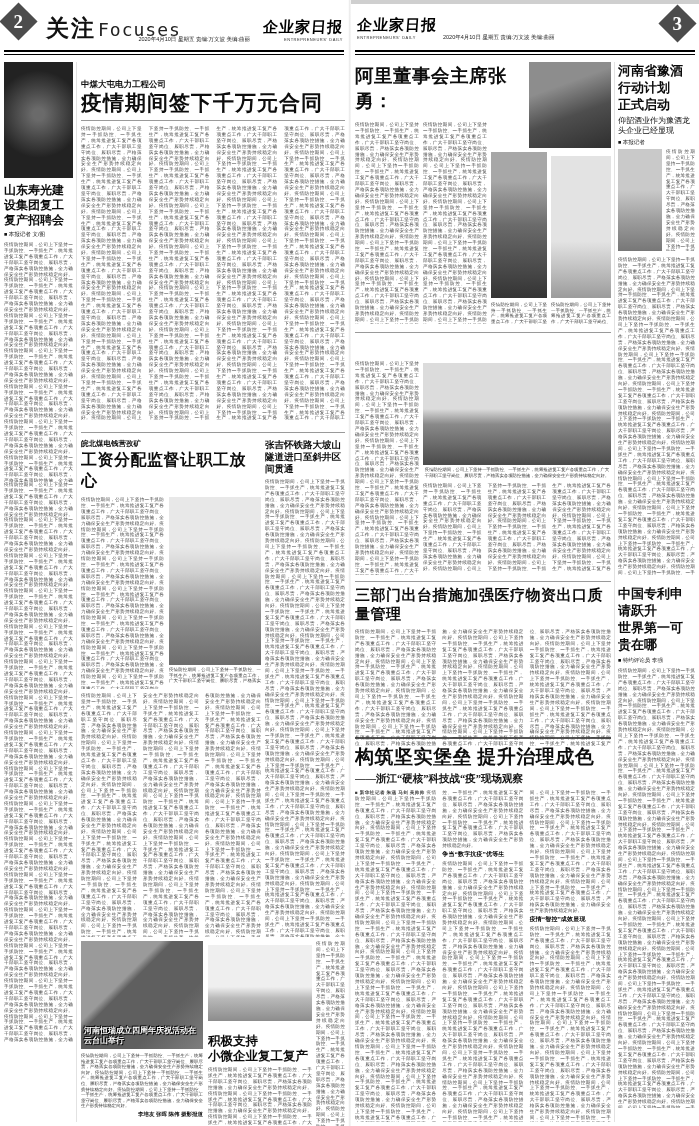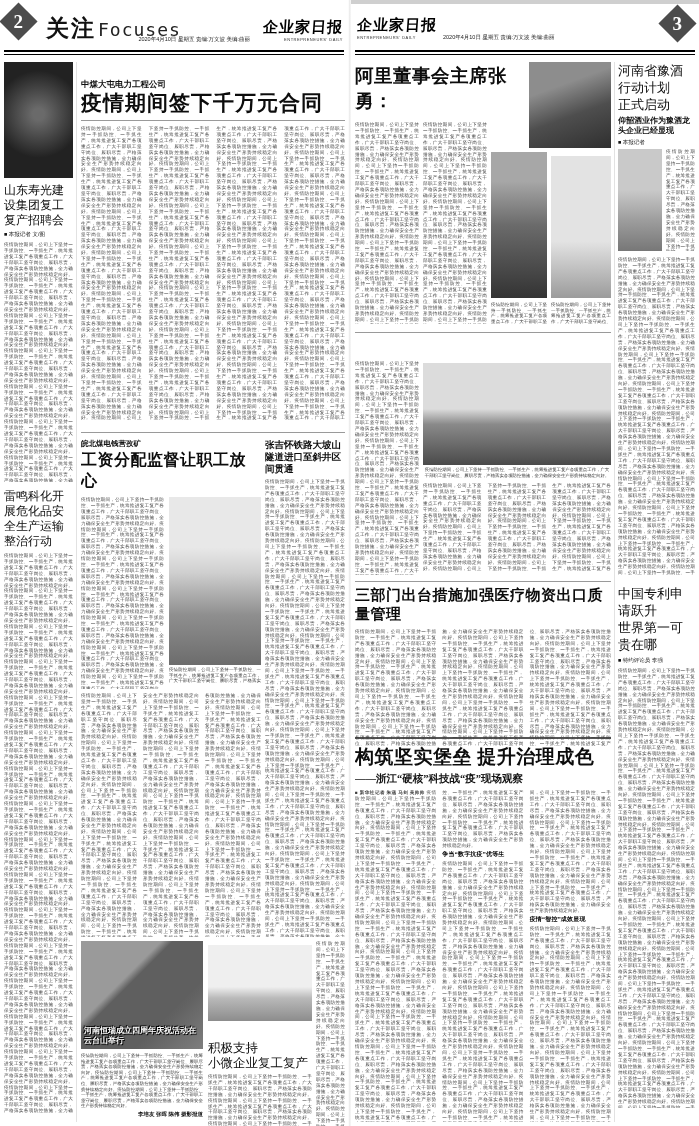--- a/index.html
+++ b/index.html
@@ -19,21 +19,21 @@
   .rule-thick{height:2px;background:#000;}
   .rule-thin{height:1px;background:#000;}
   .hr{height:1px;background:#9a9a9a;}
   .vline{width:1px;background:#e2e2e2;}
   
   .gk{font-size:4.6px;line-height:5.9px;color:#3b3b3b;text-align:justify;word-break:break-all;overflow:hidden;letter-spacing:.2px;}
   .kicker{font-size:8.5px;font-weight:bold;color:#111;}
   .h-xl{font-size:21px;font-weight:bold;color:#0c0c0c;letter-spacing:1px;line-height:25px;}
   .h-lg{font-size:18.5px;font-weight:bold;color:#0c0c0c;line-height:25px;letter-spacing:.5px;}
   .h-md{font-size:15px;font-weight:bold;color:#0c0c0c;letter-spacing:.5px;}
-  .h-sm{font-size:12px;font-weight:normal;color:#0c0c0c;line-height:15px;}
+  .h-sm{font-size:12px;font-weight:bold;color:#0c0c0c;line-height:15px;}
   .h-xs{font-size:9.5px;font-weight:bold;color:#0c0c0c;line-height:12px;}
   .byline{font-size:5.5px;color:#111;font-family:"Liberation Sans",sans-serif;}
   .caption{font-size:4.4px;line-height:5.6px;color:#333;text-align:justify;word-break:break-all;overflow:hidden;}
   .subhead{font-size:6px;font-weight:bold;color:#000;margin:3px 0;}
   
   .ph{overflow:hidden;}
   .ph-stage{background:radial-gradient(circle at 50% 45%,#6a6a6a 0 8%,#222 60%),#151515;}
   .ph-meeting{background:linear-gradient(180deg,#e8e8e8 0 30%,#cfcfcf 45%,#8f8f8f 70%,#6c6c6c 100%);}
   .ph-workers{background:linear-gradient(135deg,#9a9a9a 0 35%,#5f5f5f 40% 70%,#7e7e7e 100%);}
   .ph-stacker{background:linear-gradient(180deg,#efefef 0 55%,#b9b9b9 70%,#8c8c8c 100%);}
@@ -70,21 +70,20 @@
       <div class="masthead-en">ENTREPRENEURS' DAILY</div>
     </div>
     <div class="abs rule-thick" style="left:4px;right:4px;top:50px;"></div>
     <div class="abs rule-thin" style="left:4px;right:4px;top:54px;"></div>
 
     <div class="abs" style="left:4px;top:62px;width:69px;height:1060px;overflow:hidden;">
       <div class="ph ph-stage" style="width:69px;height:116px;"></div>
       <div class="h-sm" style="margin-top:5px;">山东寿光建设集团复工复产招聘会</div>
       <div class="byline" style="margin:3px 0 4px 0;">■ 本报记者 文/图</div>
       <div class="gk" style="height:240px;">疫情防控期间，公司上下坚持一手抓防控、一手抓生产，统筹推进复工复产各项重点工作，广大干部职工坚守岗位、履职尽责，严格落实各项防控措施，全力确保安全生产形势持续稳定向好。疫情防控期间，公司上下坚持一手抓防控、一手抓生产，统筹推进复工复产各项重点工作，广大干部职工坚守岗位、履职尽责，严格落实各项防控措施，全力确保安全生产形势持续稳定向好。疫情防控期间，公司上下坚持一手抓防控、一手抓生产，统筹推进复工复产各项重点工作，广大干部职工坚守岗位、履职尽责，严格落实各项防控措施，全力确保安全生产形势持续稳定向好。疫情防控期间，公司上下坚持一手抓防控、一手抓生产，统筹推进复工复产各项重点工作，广大干部职工坚守岗位、履职尽责，严格落实各项防控措施，全力确保安全生产形势持续稳定向好。疫情防控期间，公司上下坚持一手抓防控、一手抓生产，统筹推进复工复产各项重点工作，广大干部职工坚守岗位、履职尽责，严格落实各项防控措施，全力确保安全生产形势持续稳定向好。疫情防控期间，公司上下坚持一手抓防控、一手抓生产，统筹推进复工复产各项重点工作，广大干部职工坚守岗位、履职尽责，严格落实各项防控措施，全力确保安全生产形势持续稳定向好。疫情防控期间，公司上下坚持一手抓防控、一手抓生产，统筹推进复工复产各项重点工作，广大干部职工坚守岗位、履职尽责，严格落实各项防控措施，全力确保安全生产形势持续稳定向好。疫情防控期间，公司上下坚持一手抓防控、一手抓生产，统筹推进复工复产各项重点工作，广大干部职工坚守岗位、履职尽责，严格落实各项防控措施，全力确保安全生产形势持续稳定向好。疫情防控期间，公司上下坚持一手抓防控、一手抓生产，统筹推进复工复产各项重点工作，广大干部职工坚守岗位、履职尽责，严格落实各项防控措施，全力确保安全生产形势持续稳定向好。疫情防控期间，公司上下坚持一手抓防控、一手抓生产，统筹推进复工复产各项重点工作，广大干部职工坚守岗位、履职尽责，严格落实各项防控措施，全力确保安全生产形势持续稳定向好。疫情防控期间，公司上下坚持一手抓防控、一手抓生产，统筹推进复工复产各项重点工作，广大干部职工坚守岗位、履职尽责，严格落实各项防控措施，全力确保安全生产形势持续稳定向好。疫情防控期间，公司上下坚持一手抓防控、一手抓生产，统筹推进复工复产各项重点工作，广大干部职工坚守岗位、履职尽责，严格落实各项防控措施，全力确保安全生产形势持续稳定向好。</div>
-      <div class="h-sm" style="margin:7px 0 4px 0;">雷鸣科化开展危化品安全生产运输整治行动</div>
       <div class="gk" style="height:560px;">疫情防控期间，公司上下坚持一手抓防控、一手抓生产，统筹推进复工复产各项重点工作，广大干部职工坚守岗位、履职尽责，严格落实各项防控措施，全力确保安全生产形势持续稳定向好。疫情防控期间，公司上下坚持一手抓防控、一手抓生产，统筹推进复工复产各项重点工作，广大干部职工坚守岗位、履职尽责，严格落实各项防控措施，全力确保安全生产形势持续稳定向好。疫情防控期间，公司上下坚持一手抓防控、一手抓生产，统筹推进复工复产各项重点工作，广大干部职工坚守岗位、履职尽责，严格落实各项防控措施，全力确保安全生产形势持续稳定向好。疫情防控期间，公司上下坚持一手抓防控、一手抓生产，统筹推进复工复产各项重点工作，广大干部职工坚守岗位、履职尽责，严格落实各项防控措施，全力确保安全生产形势持续稳定向好。疫情防控期间，公司上下坚持一手抓防控、一手抓生产，统筹推进复工复产各项重点工作，广大干部职工坚守岗位、履职尽责，严格落实各项防控措施，全力确保安全生产形势持续稳定向好。疫情防控期间，公司上下坚持一手抓防控、一手抓生产，统筹推进复工复产各项重点工作，广大干部职工坚守岗位、履职尽责，严格落实各项防控措施，全力确保安全生产形势持续稳定向好。疫情防控期间，公司上下坚持一手抓防控、一手抓生产，统筹推进复工复产各项重点工作，广大干部职工坚守岗位、履职尽责，严格落实各项防控措施，全力确保安全生产形势持续稳定向好。疫情防控期间，公司上下坚持一手抓防控、一手抓生产，统筹推进复工复产各项重点工作，广大干部职工坚守岗位、履职尽责，严格落实各项防控措施，全力确保安全生产形势持续稳定向好。疫情防控期间，公司上下坚持一手抓防控、一手抓生产，统筹推进复工复产各项重点工作，广大干部职工坚守岗位、履职尽责，严格落实各项防控措施，全力确保安全生产形势持续稳定向好。疫情防控期间，公司上下坚持一手抓防控、一手抓生产，统筹推进复工复产各项重点工作，广大干部职工坚守岗位、履职尽责，严格落实各项防控措施，全力确保安全生产形势持续稳定向好。疫情防控期间，公司上下坚持一手抓防控、一手抓生产，统筹推进复工复产各项重点工作，广大干部职工坚守岗位、履职尽责，严格落实各项防控措施，全力确保安全生产形势持续稳定向好。疫情防控期间，公司上下坚持一手抓防控、一手抓生产，统筹推进复工复产各项重点工作，广大干部职工坚守岗位、履职尽责，严格落实各项防控措施，全力确保安全生产形势持续稳定向好。疫情防控期间，公司上下坚持一手抓防控、一手抓生产，统筹推进复工复产各项重点工作，广大干部职工坚守岗位、履职尽责，严格落实各项防控措施，全力确保安全生产形势持续稳定向好。疫情防控期间，公司上下坚持一手抓防控、一手抓生产，统筹推进复工复产各项重点工作，广大干部职工坚守岗位、履职尽责，严格落实各项防控措施，全力确保安全生产形势持续稳定向好。疫情防控期间，公司上下坚持一手抓防控、一手抓生产，统筹推进复工复产各项重点工作，广大干部职工坚守岗位、履职尽责，严格落实各项防控措施，全力确保安全生产形势持续稳定向好。疫情防控期间，公司上下坚持一手抓防控、一手抓生产，统筹推进复工复产各项重点工作，广大干部职工坚守岗位、履职尽责，严格落实各项防控措施，全力确保安全生产形势持续稳定向好。疫情防控期间，公司上下坚持一手抓防控、一手抓生产，统筹推进复工复产各项重点工作，广大干部职工坚守岗位、履职尽责，严格落实各项防控措施，全力确保安全生产形势持续稳定向好。疫情防控期间，公司上下坚持一手抓防控、一手抓生产，统筹推进复工复产各项重点工作，广大干部职工坚守岗位、履职尽责，严格落实各项防控措施，全力确保安全生产形势持续稳定向好。疫情防控期间，公司上下坚持一手抓防控、一手抓生产，统筹推进复工复产各项重点工作，广大干部职工坚守岗位、履职尽责，严格落实各项防控措施，全力确保安全生产形势持续稳定向好。疫情防控期间，公司上下坚持一手抓防控、一手抓生产，统筹推进复工复产各项重点工作，广大干部职工坚守岗位、履职尽责，严格落实各项防控措施，全力确保安全生产形势持续稳定向好。疫情防控期间，公司上下坚持一手抓防控、一手抓生产，统筹推进复工复产各项重点工作，广大干部职工坚守岗位、履职尽责，严格落实各项防控措施，全力确保安全生产形势持续稳定向好。疫情防控期间，公司上下坚持一手抓防控、一手抓生产，统筹推进复工复产各项重点工作，广大干部职工坚守岗位、履职尽责，严格落实各项防控措施，全力确保安全生产形势持续稳定向好。疫情防控期间，公司上下坚持一手抓防控、一手抓生产，统筹推进复工复产各项重点工作，广大干部职工坚守岗位、履职尽责，严格落实各项防控措施，全力确保安全生产形势持续稳定向好。疫情防控期间，公司上下坚持一手抓防控、一手抓生产，统筹推进复工复产各项重点工作，广大干部职工坚守岗位、履职尽责，严格落实各项防控措施，全力确保安全生产形势持续稳定向好。疫情防控期间，公司上下坚持一手抓防控、一手抓生产，统筹推进复工复产各项重点工作，广大干部职工坚守岗位、履职尽责，严格落实各项防控措施，全力确保安全生产形势持续稳定向好。疫情防控期间，公司上下坚持一手抓防控、一手抓生产，统筹推进复工复产各项重点工作，广大干部职工坚守岗位、履职尽责，严格落实各项防控措施，全力确保安全生产形势持续稳定向好。</div>
     </div>
     <div class="abs vline" style="left:76px;top:62px;height:1060px;"></div>
 
     <div class="abs" style="left:81px;top:79px;width:264px;height:1060px;overflow:hidden;">
 
       <div class="kicker">中煤大屯电力工程公司</div>
       <div class="h-xl">疫情期间签下千万元合同</div>
       <div class="hr" style="margin:4px 0 5px 0;"></div>
       <div class="gk cols4" style="height:300px;">疫情防控期间，公司上下坚持一手抓防控、一手抓生产，统筹推进复工复产各项重点工作，广大干部职工坚守岗位、履职尽责，严格落实各项防控措施，全力确保安全生产形势持续稳定向好。疫情防控期间，公司上下坚持一手抓防控、一手抓生产，统筹推进复工复产各项重点工作，广大干部职工坚守岗位、履职尽责，严格落实各项防控措施，全力确保安全生产形势持续稳定向好。疫情防控期间，公司上下坚持一手抓防控、一手抓生产，统筹推进复工复产各项重点工作，广大干部职工坚守岗位、履职尽责，严格落实各项防控措施，全力确保安全生产形势持续稳定向好。疫情防控期间，公司上下坚持一手抓防控、一手抓生产，统筹推进复工复产各项重点工作，广大干部职工坚守岗位、履职尽责，严格落实各项防控措施，全力确保安全生产形势持续稳定向好。疫情防控期间，公司上下坚持一手抓防控、一手抓生产，统筹推进复工复产各项重点工作，广大干部职工坚守岗位、履职尽责，严格落实各项防控措施，全力确保安全生产形势持续稳定向好。疫情防控期间，公司上下坚持一手抓防控、一手抓生产，统筹推进复工复产各项重点工作，广大干部职工坚守岗位、履职尽责，严格落实各项防控措施，全力确保安全生产形势持续稳定向好。疫情防控期间，公司上下坚持一手抓防控、一手抓生产，统筹推进复工复产各项重点工作，广大干部职工坚守岗位、履职尽责，严格落实各项防控措施，全力确保安全生产形势持续稳定向好。疫情防控期间，公司上下坚持一手抓防控、一手抓生产，统筹推进复工复产各项重点工作，广大干部职工坚守岗位、履职尽责，严格落实各项防控措施，全力确保安全生产形势持续稳定向好。疫情防控期间，公司上下坚持一手抓防控、一手抓生产，统筹推进复工复产各项重点工作，广大干部职工坚守岗位、履职尽责，严格落实各项防控措施，全力确保安全生产形势持续稳定向好。疫情防控期间，公司上下坚持一手抓防控、一手抓生产，统筹推进复工复产各项重点工作，广大干部职工坚守岗位、履职尽责，严格落实各项防控措施，全力确保安全生产形势持续稳定向好。疫情防控期间，公司上下坚持一手抓防控、一手抓生产，统筹推进复工复产各项重点工作，广大干部职工坚守岗位、履职尽责，严格落实各项防控措施，全力确保安全生产形势持续稳定向好。疫情防控期间，公司上下坚持一手抓防控、一手抓生产，统筹推进复工复产各项重点工作，广大干部职工坚守岗位、履职尽责，严格落实各项防控措施，全力确保安全生产形势持续稳定向好。疫情防控期间，公司上下坚持一手抓防控、一手抓生产，统筹推进复工复产各项重点工作，广大干部职工坚守岗位、履职尽责，严格落实各项防控措施，全力确保安全生产形势持续稳定向好。疫情防控期间，公司上下坚持一手抓防控、一手抓生产，统筹推进复工复产各项重点工作，广大干部职工坚守岗位、履职尽责，严格落实各项防控措施，全力确保安全生产形势持续稳定向好。疫情防控期间，公司上下坚持一手抓防控、一手抓生产，统筹推进复工复产各项重点工作，广大干部职工坚守岗位、履职尽责，严格落实各项防控措施，全力确保安全生产形势持续稳定向好。疫情防控期间，公司上下坚持一手抓防控、一手抓生产，统筹推进复工复产各项重点工作，广大干部职工坚守岗位、履职尽责，严格落实各项防控措施，全力确保安全生产形势持续稳定向好。疫情防控期间，公司上下坚持一手抓防控、一手抓生产，统筹推进复工复产各项重点工作，广大干部职工坚守岗位、履职尽责，严格落实各项防控措施，全力确保安全生产形势持续稳定向好。疫情防控期间，公司上下坚持一手抓防控、一手抓生产，统筹推进复工复产各项重点工作，广大干部职工坚守岗位、履职尽责，严格落实各项防控措施，全力确保安全生产形势持续稳定向好。疫情防控期间，公司上下坚持一手抓防控、一手抓生产，统筹推进复工复产各项重点工作，广大干部职工坚守岗位、履职尽责，严格落实各项防控措施，全力确保安全生产形势持续稳定向好。疫情防控期间，公司上下坚持一手抓防控、一手抓生产，统筹推进复工复产各项重点工作，广大干部职工坚守岗位、履职尽责，严格落实各项防控措施，全力确保安全生产形势持续稳定向好。疫情防控期间，公司上下坚持一手抓防控、一手抓生产，统筹推进复工复产各项重点工作，广大干部职工坚守岗位、履职尽责，严格落实各项防控措施，全力确保安全生产形势持续稳定向好。疫情防控期间，公司上下坚持一手抓防控、一手抓生产，统筹推进复工复产各项重点工作，广大干部职工坚守岗位、履职尽责，严格落实各项防控措施，全力确保安全生产形势持续稳定向好。疫情防控期间，公司上下坚持一手抓防控、一手抓生产，统筹推进复工复产各项重点工作，广大干部职工坚守岗位、履职尽责，严格落实各项防控措施，全力确保安全生产形势持续稳定向好。疫情防控期间，公司上下坚持一手抓防控、一手抓生产，统筹推进复工复产各项重点工作，广大干部职工坚守岗位、履职尽责，严格落实各项防控措施，全力确保安全生产形势持续稳定向好。疫情防控期间，公司上下坚持一手抓防控、一手抓生产，统筹推进复工复产各项重点工作，广大干部职工坚守岗位、履职尽责，严格落实各项防控措施，全力确保安全生产形势持续稳定向好。疫情防控期间，公司上下坚持一手抓防控、一手抓生产，统筹推进复工复产各项重点工作，广大干部职工坚守岗位、履职尽责，严格落实各项防控措施，全力确保安全生产形势持续稳定向好。疫情防控期间，公司上下坚持一手抓防控、一手抓生产，统筹推进复工复产各项重点工作，广大干部职工坚守岗位、履职尽责，严格落实各项防控措施，全力确保安全生产形势持续稳定向好。疫情防控期间，公司上下坚持一手抓防控、一手抓生产，统筹推进复工复产各项重点工作，广大干部职工坚守岗位、履职尽责，严格落实各项防控措施，全力确保安全生产形势持续稳定向好。疫情防控期间，公司上下坚持一手抓防控、一手抓生产，统筹推进复工复产各项重点工作，广大干部职工坚守岗位、履职尽责，严格落实各项防控措施，全力确保安全生产形势持续稳定向好。疫情防控期间，公司上下坚持一手抓防控、一手抓生产，统筹推进复工复产各项重点工作，广大干部职工坚守岗位、履职尽责，严格落实各项防控措施，全力确保安全生产形势持续稳定向好。疫情防控期间，公司上下坚持一手抓防控、一手抓生产，统筹推进复工复产各项重点工作，广大干部职工坚守岗位、履职尽责，严格落实各项防控措施，全力确保安全生产形势持续稳定向好。疫情防控期间，公司上下坚持一手抓防控、一手抓生产，统筹推进复工复产各项重点工作，广大干部职工坚守岗位、履职尽责，严格落实各项防控措施，全力确保安全生产形势持续稳定向好。疫情防控期间，公司上下坚持一手抓防控、一手抓生产，统筹推进复工复产各项重点工作，广大干部职工坚守岗位、履职尽责，严格落实各项防控措施，全力确保安全生产形势持续稳定向好。疫情防控期间，公司上下坚持一手抓防控、一手抓生产，统筹推进复工复产各项重点工作，广大干部职工坚守岗位、履职尽责，严格落实各项防控措施，全力确保安全生产形势持续稳定向好。疫情防控期间，公司上下坚持一手抓防控、一手抓生产，统筹推进复工复产各项重点工作，广大干部职工坚守岗位、履职尽责，严格落实各项防控措施，全力确保安全生产形势持续稳定向好。疫情防控期间，公司上下坚持一手抓防控、一手抓生产，统筹推进复工复产各项重点工作，广大干部职工坚守岗位、履职尽责，严格落实各项防控措施，全力确保安全生产形势持续稳定向好。疫情防控期间，公司上下坚持一手抓防控、一手抓生产，统筹推进复工复产各项重点工作，广大干部职工坚守岗位、履职尽责，严格落实各项防控措施，全力确保安全生产形势持续稳定向好。疫情防控期间，公司上下坚持一手抓防控、一手抓生产，统筹推进复工复产各项重点工作，广大干部职工坚守岗位、履职尽责，严格落实各项防控措施，全力确保安全生产形势持续稳定向好。疫情防控期间，公司上下坚持一手抓防控、一手抓生产，统筹推进复工复产各项重点工作，广大干部职工坚守岗位、履职尽责，严格落实各项防控措施，全力确保安全生产形势持续稳定向好。疫情防控期间，公司上下坚持一手抓防控、一手抓生产，统筹推进复工复产各项重点工作，广大干部职工坚守岗位、履职尽责，严格落实各项防控措施，全力确保安全生产形势持续稳定向好。疫情防控期间，公司上下坚持一手抓防控、一手抓生产，统筹推进复工复产各项重点工作，广大干部职工坚守岗位、履职尽责，严格落实各项防控措施，全力确保安全生产形势持续稳定向好。疫情防控期间，公司上下坚持一手抓防控、一手抓生产，统筹推进复工复产各项重点工作，广大干部职工坚守岗位、履职尽责，严格落实各项防控措施，全力确保安全生产形势持续稳定向好。疫情防控期间，公司上下坚持一手抓防控、一手抓生产，统筹推进复工复产各项重点工作，广大干部职工坚守岗位、履职尽责，严格落实各项防控措施，全力确保安全生产形势持续稳定向好。疫情防控期间，公司上下坚持一手抓防控、一手抓生产，统筹推进复工复产各项重点工作，广大干部职工坚守岗位、履职尽责，严格落实各项防控措施，全力确保安全生产形势持续稳定向好。疫情防控期间，公司上下坚持一手抓防控、一手抓生产，统筹推进复工复产各项重点工作，广大干部职工坚守岗位、履职尽责，严格落实各项防控措施，全力确保安全生产形势持续稳定向好。疫情防控期间，公司上下坚持一手抓防控、一手抓生产，统筹推进复工复产各项重点工作，广大干部职工坚守岗位、履职尽责，严格落实各项防控措施，全力确保安全生产形势持续稳定向好。疫情防控期间，公司上下坚持一手抓防控、一手抓生产，统筹推进复工复产各项重点工作，广大干部职工坚守岗位、履职尽责，严格落实各项防控措施，全力确保安全生产形势持续稳定向好。疫情防控期间，公司上下坚持一手抓防控、一手抓生产，统筹推进复工复产各项重点工作，广大干部职工坚守岗位、履职尽责，严格落实各项防控措施，全力确保安全生产形势持续稳定向好。疫情防控期间，公司上下坚持一手抓防控、一手抓生产，统筹推进复工复产各项重点工作，广大干部职工坚守岗位、履职尽责，严格落实各项防控措施，全力确保安全生产形势持续稳定向好。疫情防控期间，公司上下坚持一手抓防控、一手抓生产，统筹推进复工复产各项重点工作，广大干部职工坚守岗位、履职尽责，严格落实各项防控措施，全力确保安全生产形势持续稳定向好。疫情防控期间，公司上下坚持一手抓防控、一手抓生产，统筹推进复工复产各项重点工作，广大干部职工坚守岗位、履职尽责，严格落实各项防控措施，全力确保安全生产形势持续稳定向好。疫情防控期间，公司上下坚持一手抓防控、一手抓生产，统筹推进复工复产各项重点工作，广大干部职工坚守岗位、履职尽责，严格落实各项防控措施，全力确保安全生产形势持续稳定向好。</div>
@@ -111,21 +110,21 @@
 
       <div style="position:relative;height:200px;margin-top:4px;">
         <div class="abs ph ph-workers" style="left:0;top:0;width:122px;height:108px;">
           <div class="ov-title">河南恒瑞成立四周年庆祝活动在云台山举行</div>
         </div>
         <div class="abs caption" style="left:0;top:112px;width:122px;height:56px;">疫情防控期间，公司上下坚持一手抓防控、一手抓生产，统筹推进复工复产各项重点工作，广大干部职工坚守岗位、履职尽责，严格落实各项防控措施，全力确保安全生产形势持续稳定向好。疫情防控期间，公司上下坚持一手抓防控、一手抓生产，统筹推进复工复产各项重点工作，广大干部职工坚守岗位、履职尽责，严格落实各项防控措施，全力确保安全生产形势持续稳定向好。疫情防控期间，公司上下坚持一手抓防控、一手抓生产，统筹推进复工复产各项重点工作，广大干部职工坚守岗位、履职尽责，严格落实各项防控措施，全力确保安全生产形势持续稳定向好。</div>
         <div class="abs byline" style="left:0;top:170px;width:122px;text-align:right;font-weight:bold;">李培友 张晖 陈伟 摄影报道</div>
 
         <div class="abs" style="left:127px;top:4px;width:104px;height:196px;overflow:hidden;">
           <div class="ph ph-stacker" style="width:104px;height:76px;"></div>
-          <div class="h-sm" style="font-size:12.5px;margin-top:20px;">积极支持</div>
+          <div class="h-sm" style="font-size:12.5px;margin-top:13px;">积极支持</div>
           <div class="h-sm" style="font-size:12.5px;">小微企业复工复产</div>
           <div class="gk" style="height:74px;margin-top:3px;">疫情防控期间，公司上下坚持一手抓防控、一手抓生产，统筹推进复工复产各项重点工作，广大干部职工坚守岗位、履职尽责，严格落实各项防控措施，全力确保安全生产形势持续稳定向好。疫情防控期间，公司上下坚持一手抓防控、一手抓生产，统筹推进复工复产各项重点工作，广大干部职工坚守岗位、履职尽责，严格落实各项防控措施，全力确保安全生产形势持续稳定向好。疫情防控期间，公司上下坚持一手抓防控、一手抓生产，统筹推进复工复产各项重点工作，广大干部职工坚守岗位、履职尽责，严格落实各项防控措施，全力确保安全生产形势持续稳定向好。疫情防控期间，公司上下坚持一手抓防控、一手抓生产，统筹推进复工复产各项重点工作，广大干部职工坚守岗位、履职尽责，严格落实各项防控措施，全力确保安全生产形势持续稳定向好。疫情防控期间，公司上下坚持一手抓防控、一手抓生产，统筹推进复工复产各项重点工作，广大干部职工坚守岗位、履职尽责，严格落实各项防控措施，全力确保安全生产形势持续稳定向好。</div>
         </div>
 
         <div class="abs gk" style="left:235px;top:0;width:29px;height:200px;">疫情防控期间，公司上下坚持一手抓防控、一手抓生产，统筹推进复工复产各项重点工作，广大干部职工坚守岗位、履职尽责，严格落实各项防控措施，全力确保安全生产形势持续稳定向好。疫情防控期间，公司上下坚持一手抓防控、一手抓生产，统筹推进复工复产各项重点工作，广大干部职工坚守岗位、履职尽责，严格落实各项防控措施，全力确保安全生产形势持续稳定向好。疫情防控期间，公司上下坚持一手抓防控、一手抓生产，统筹推进复工复产各项重点工作，广大干部职工坚守岗位、履职尽责，严格落实各项防控措施，全力确保安全生产形势持续稳定向好。疫情防控期间，公司上下坚持一手抓防控、一手抓生产，统筹推进复工复产各项重点工作，广大干部职工坚守岗位、履职尽责，严格落实各项防控措施，全力确保安全生产形势持续稳定向好。疫情防控期间，公司上下坚持一手抓防控、一手抓生产，统筹推进复工复产各项重点工作，广大干部职工坚守岗位、履职尽责，严格落实各项防控措施，全力确保安全生产形势持续稳定向好。疫情防控期间，公司上下坚持一手抓防控、一手抓生产，统筹推进复工复产各项重点工作，广大干部职工坚守岗位、履职尽责，严格落实各项防控措施，全力确保安全生产形势持续稳定向好。疫情防控期间，公司上下坚持一手抓防控、一手抓生产，统筹推进复工复产各项重点工作，广大干部职工坚守岗位、履职尽责，严格落实各项防控措施，全力确保安全生产形势持续稳定向好。</div>
       </div>
     </div>
   </div>
 
   <div class="page" style="left:351px;">
@@ -189,21 +188,21 @@
     </div>
 
     <div class="abs vline" style="left:263px;top:62px;height:1060px;"></div>
 
     <div class="abs" style="left:267px;top:62px;width:77px;height:1060px;overflow:hidden;">
 
       <div class="h-sm" style="font-size:13px;line-height:17px;">
         <div>河南省豫酒行动计划</div>
         <div>正式启动</div>
       </div>
-      <div style="font-size:8px;font-weight:bold;color:#111;line-height:10px;margin:3px 0;">仰韶酒业作为豫酒龙头企业已经显现</div>
+      <div style="font-size:8px;font-weight:normal;color:#111;line-height:10px;margin:3px 0;">仰韶酒业作为豫酒龙头企业已经显现</div>
       <div class="byline" style="margin-bottom:3px;">■ 本报记者</div>
       <div style="position:relative;height:104px;">
         <div class="abs ph ph-bottle" style="left:0;top:0;width:44px;height:102px;"></div>
         <div class="abs gk" style="left:48px;top:0;width:29px;height:102px;">疫情防控期间，公司上下坚持一手抓防控、一手抓生产，统筹推进复工复产各项重点工作，广大干部职工坚守岗位、履职尽责，严格落实各项防控措施，全力确保安全生产形势持续稳定向好。疫情防控期间，公司上下坚持一手抓防控、一手抓生产，统筹推进复工复产各项重点工作，广大干部职工坚守岗位、履职尽责，严格落实各项防控措施，全力确保安全生产形势持续稳定向好。疫情防控期间，公司上下坚持一手抓防控、一手抓生产，统筹推进复工复产各项重点工作，广大干部职工坚守岗位、履职尽责，严格落实各项防控措施，全力确保安全生产形势持续稳定向好。</div>
       </div>
       <div class="gk" style="height:318px;margin-top:4px;">疫情防控期间，公司上下坚持一手抓防控、一手抓生产，统筹推进复工复产各项重点工作，广大干部职工坚守岗位、履职尽责，严格落实各项防控措施，全力确保安全生产形势持续稳定向好。疫情防控期间，公司上下坚持一手抓防控、一手抓生产，统筹推进复工复产各项重点工作，广大干部职工坚守岗位、履职尽责，严格落实各项防控措施，全力确保安全生产形势持续稳定向好。疫情防控期间，公司上下坚持一手抓防控、一手抓生产，统筹推进复工复产各项重点工作，广大干部职工坚守岗位、履职尽责，严格落实各项防控措施，全力确保安全生产形势持续稳定向好。疫情防控期间，公司上下坚持一手抓防控、一手抓生产，统筹推进复工复产各项重点工作，广大干部职工坚守岗位、履职尽责，严格落实各项防控措施，全力确保安全生产形势持续稳定向好。疫情防控期间，公司上下坚持一手抓防控、一手抓生产，统筹推进复工复产各项重点工作，广大干部职工坚守岗位、履职尽责，严格落实各项防控措施，全力确保安全生产形势持续稳定向好。疫情防控期间，公司上下坚持一手抓防控、一手抓生产，统筹推进复工复产各项重点工作，广大干部职工坚守岗位、履职尽责，严格落实各项防控措施，全力确保安全生产形势持续稳定向好。疫情防控期间，公司上下坚持一手抓防控、一手抓生产，统筹推进复工复产各项重点工作，广大干部职工坚守岗位、履职尽责，严格落实各项防控措施，全力确保安全生产形势持续稳定向好。疫情防控期间，公司上下坚持一手抓防控、一手抓生产，统筹推进复工复产各项重点工作，广大干部职工坚守岗位、履职尽责，严格落实各项防控措施，全力确保安全生产形势持续稳定向好。疫情防控期间，公司上下坚持一手抓防控、一手抓生产，统筹推进复工复产各项重点工作，广大干部职工坚守岗位、履职尽责，严格落实各项防控措施，全力确保安全生产形势持续稳定向好。疫情防控期间，公司上下坚持一手抓防控、一手抓生产，统筹推进复工复产各项重点工作，广大干部职工坚守岗位、履职尽责，严格落实各项防控措施，全力确保安全生产形势持续稳定向好。疫情防控期间，公司上下坚持一手抓防控、一手抓生产，统筹推进复工复产各项重点工作，广大干部职工坚守岗位、履职尽责，严格落实各项防控措施，全力确保安全生产形势持续稳定向好。疫情防控期间，公司上下坚持一手抓防控、一手抓生产，统筹推进复工复产各项重点工作，广大干部职工坚守岗位、履职尽责，严格落实各项防控措施，全力确保安全生产形势持续稳定向好。疫情防控期间，公司上下坚持一手抓防控、一手抓生产，统筹推进复工复产各项重点工作，广大干部职工坚守岗位、履职尽责，严格落实各项防控措施，全力确保安全生产形势持续稳定向好。疫情防控期间，公司上下坚持一手抓防控、一手抓生产，统筹推进复工复产各项重点工作，广大干部职工坚守岗位、履职尽责，严格落实各项防控措施，全力确保安全生产形势持续稳定向好。疫情防控期间，公司上下坚持一手抓防控、一手抓生产，统筹推进复工复产各项重点工作，广大干部职工坚守岗位、履职尽责，严格落实各项防控措施，全力确保安全生产形势持续稳定向好。疫情防控期间，公司上下坚持一手抓防控、一手抓生产，统筹推进复工复产各项重点工作，广大干部职工坚守岗位、履职尽责，严格落实各项防控措施，全力确保安全生产形势持续稳定向好。</div>
 
       <div class="h-sm" style="font-size:13px;line-height:17px;margin-top:10px;">
         <div>中国专利申请跃升</div>
         <div>世界第一可贵在哪</div>

